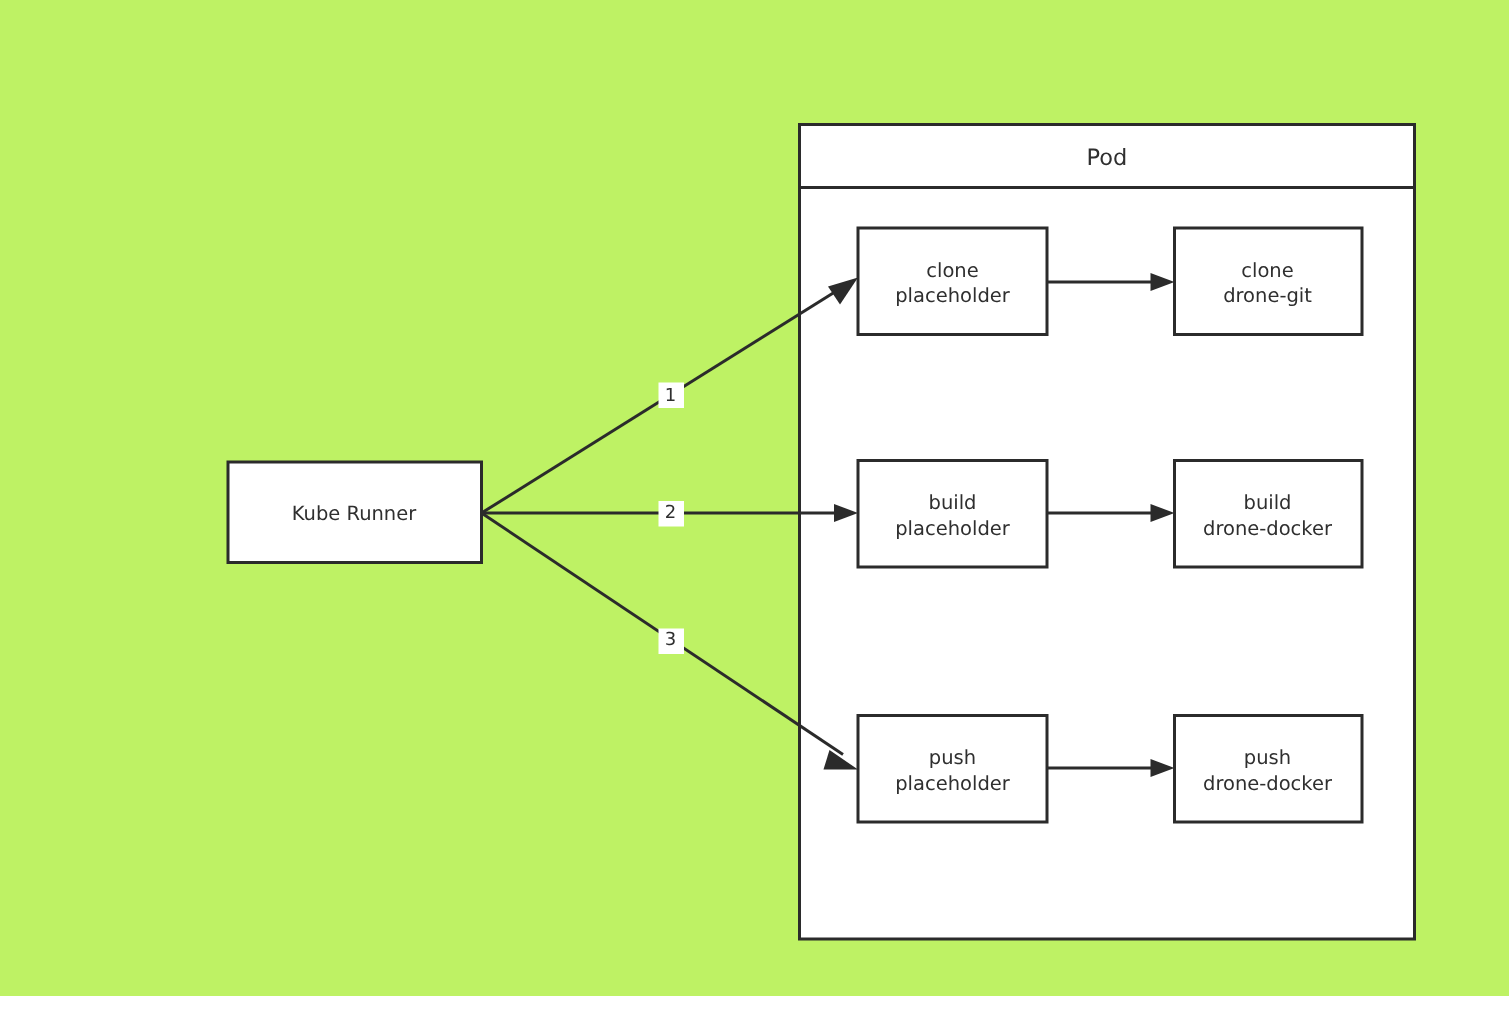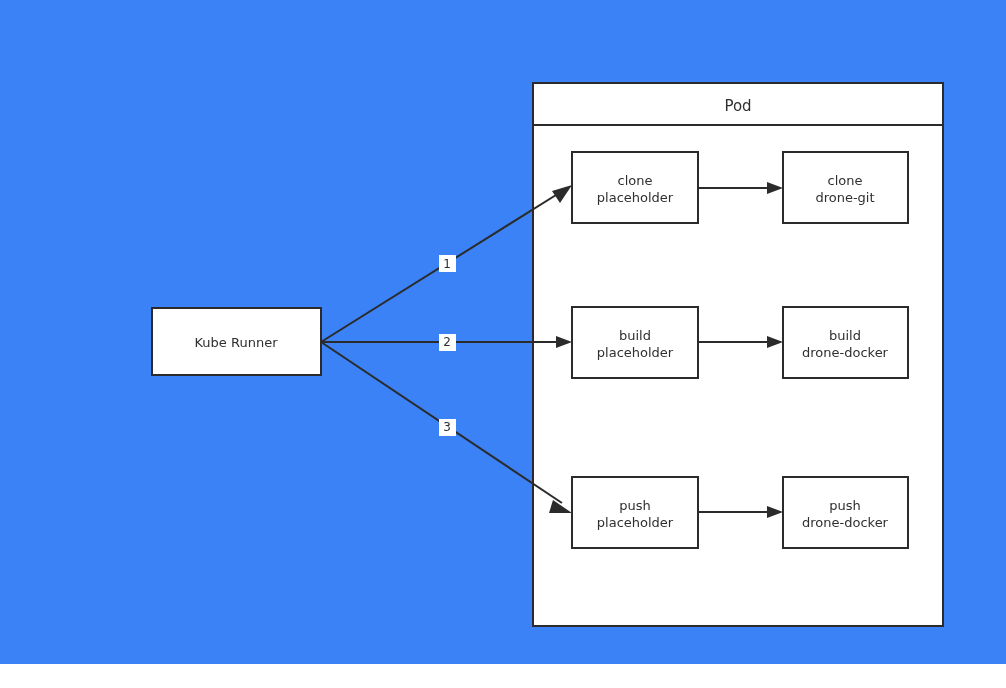--- a/index.html
+++ b/index.html
@@ -7,21 +7,21 @@
     padding: 0;
     background: #ffffff;
   }
   body {
     font-family: "DejaVu Sans", "Liberation Sans", sans-serif;
   }
   #canvas {
     position: relative;
     width: 1006px;
     height: 664px;
-    background: #3b82f6;
+    background: #bef264;
     overflow: hidden;
   }
   svg.layer {
     position: absolute;
     left: 0;
     top: 0;
     width: 1006px;
     height: 688px;
   }
   .node-rect {

